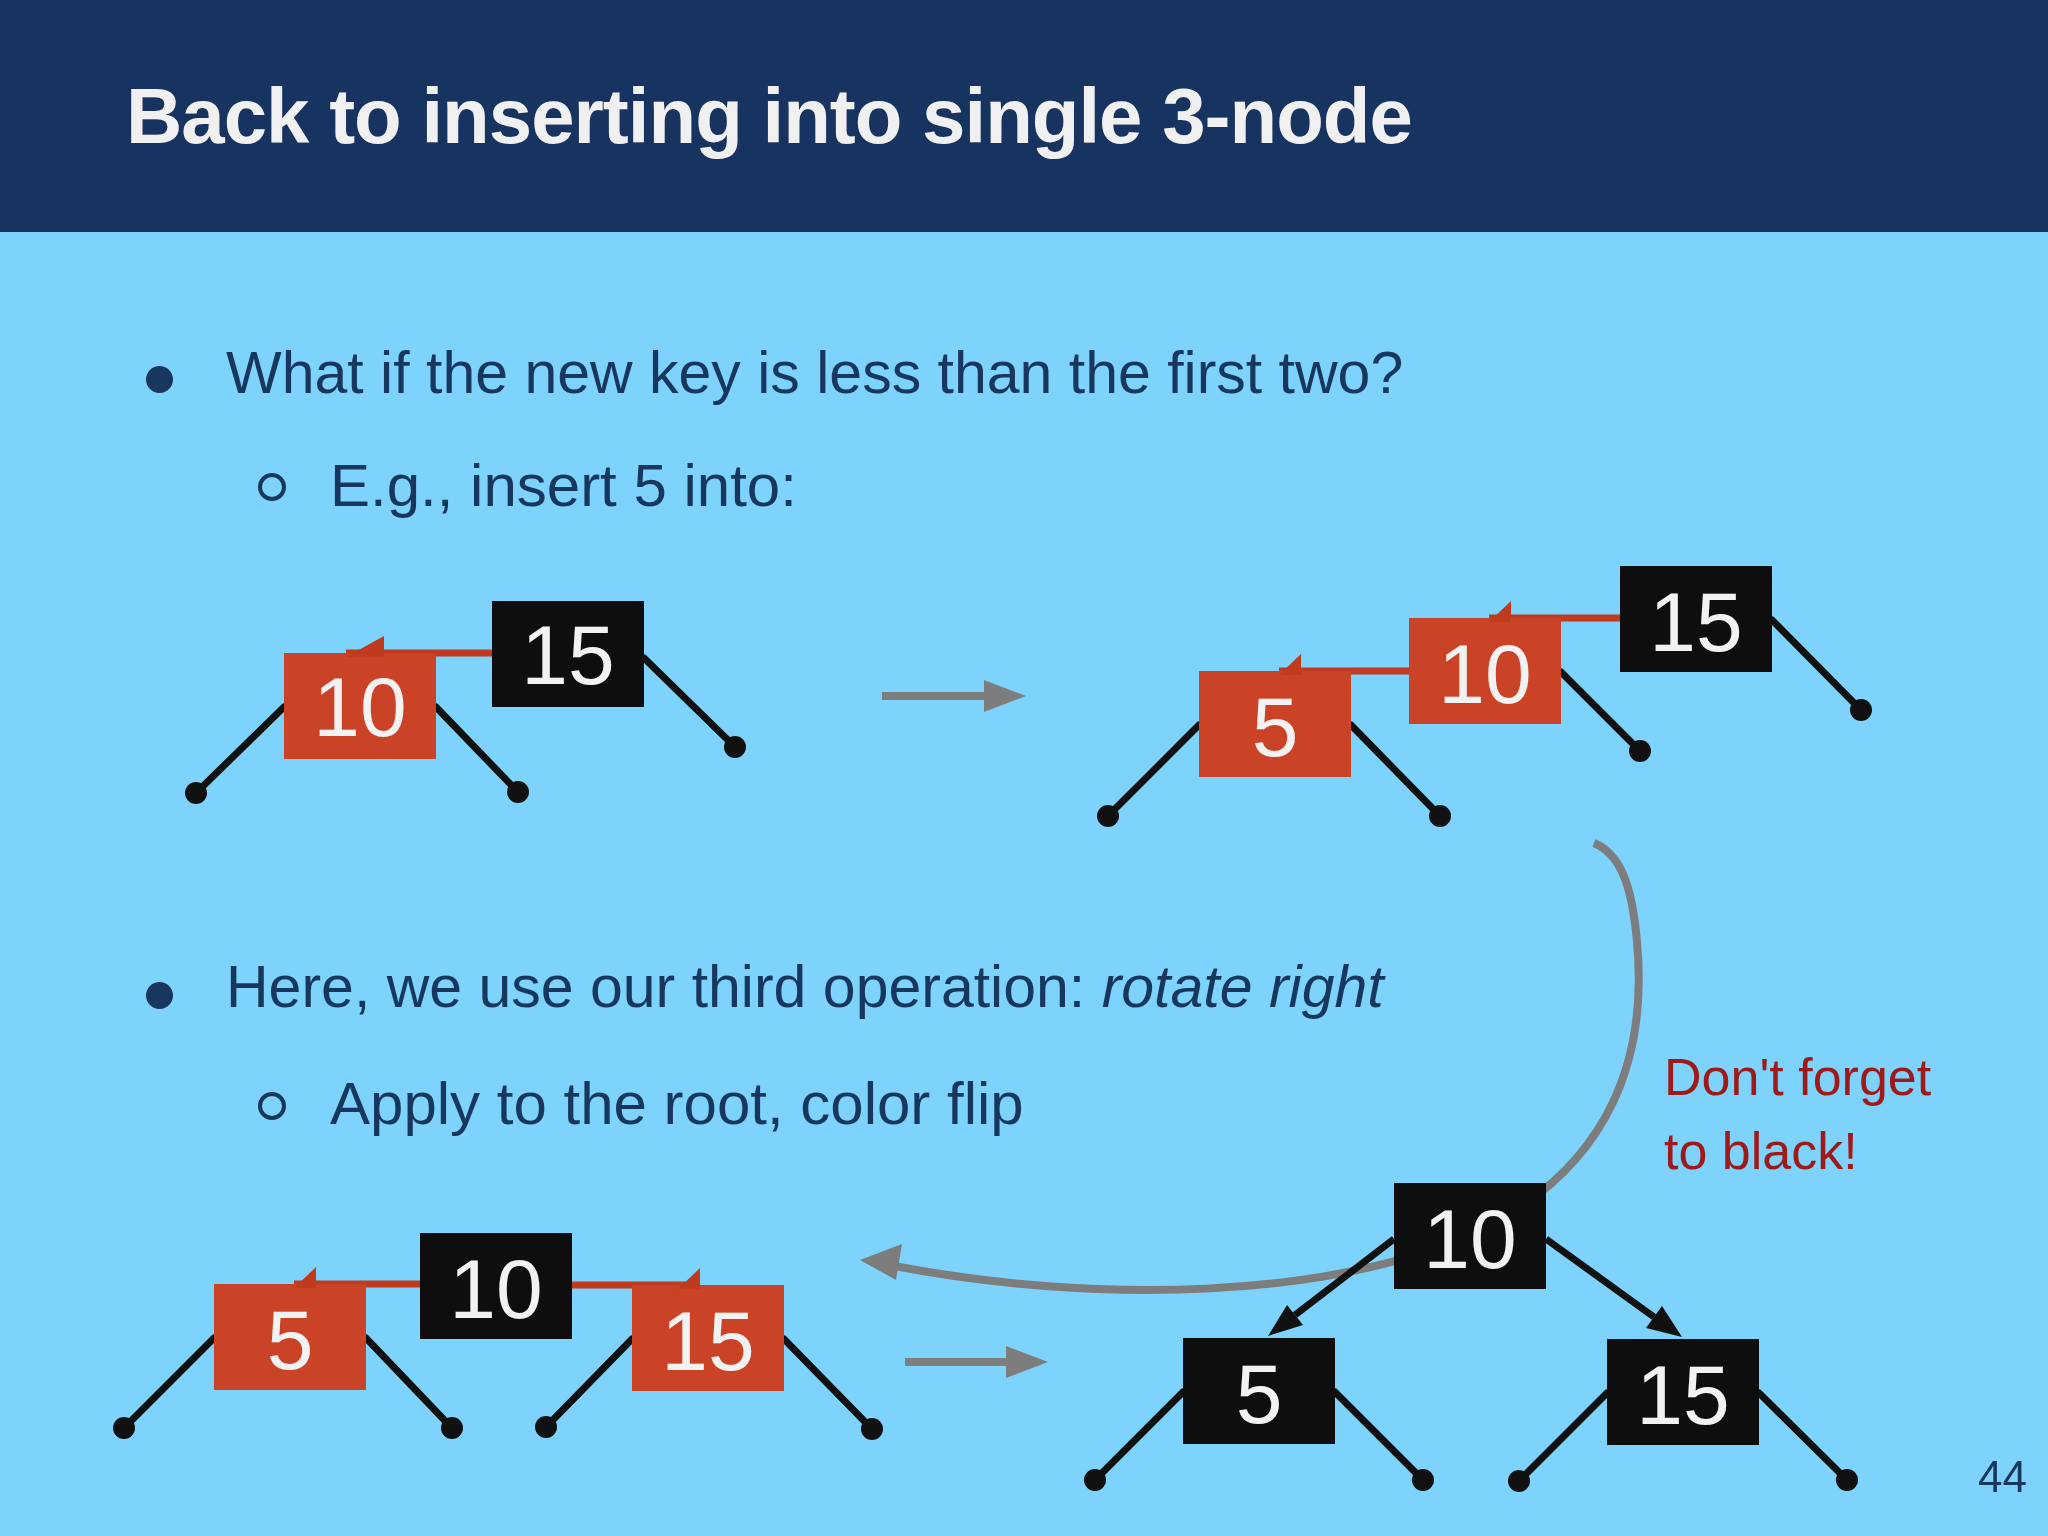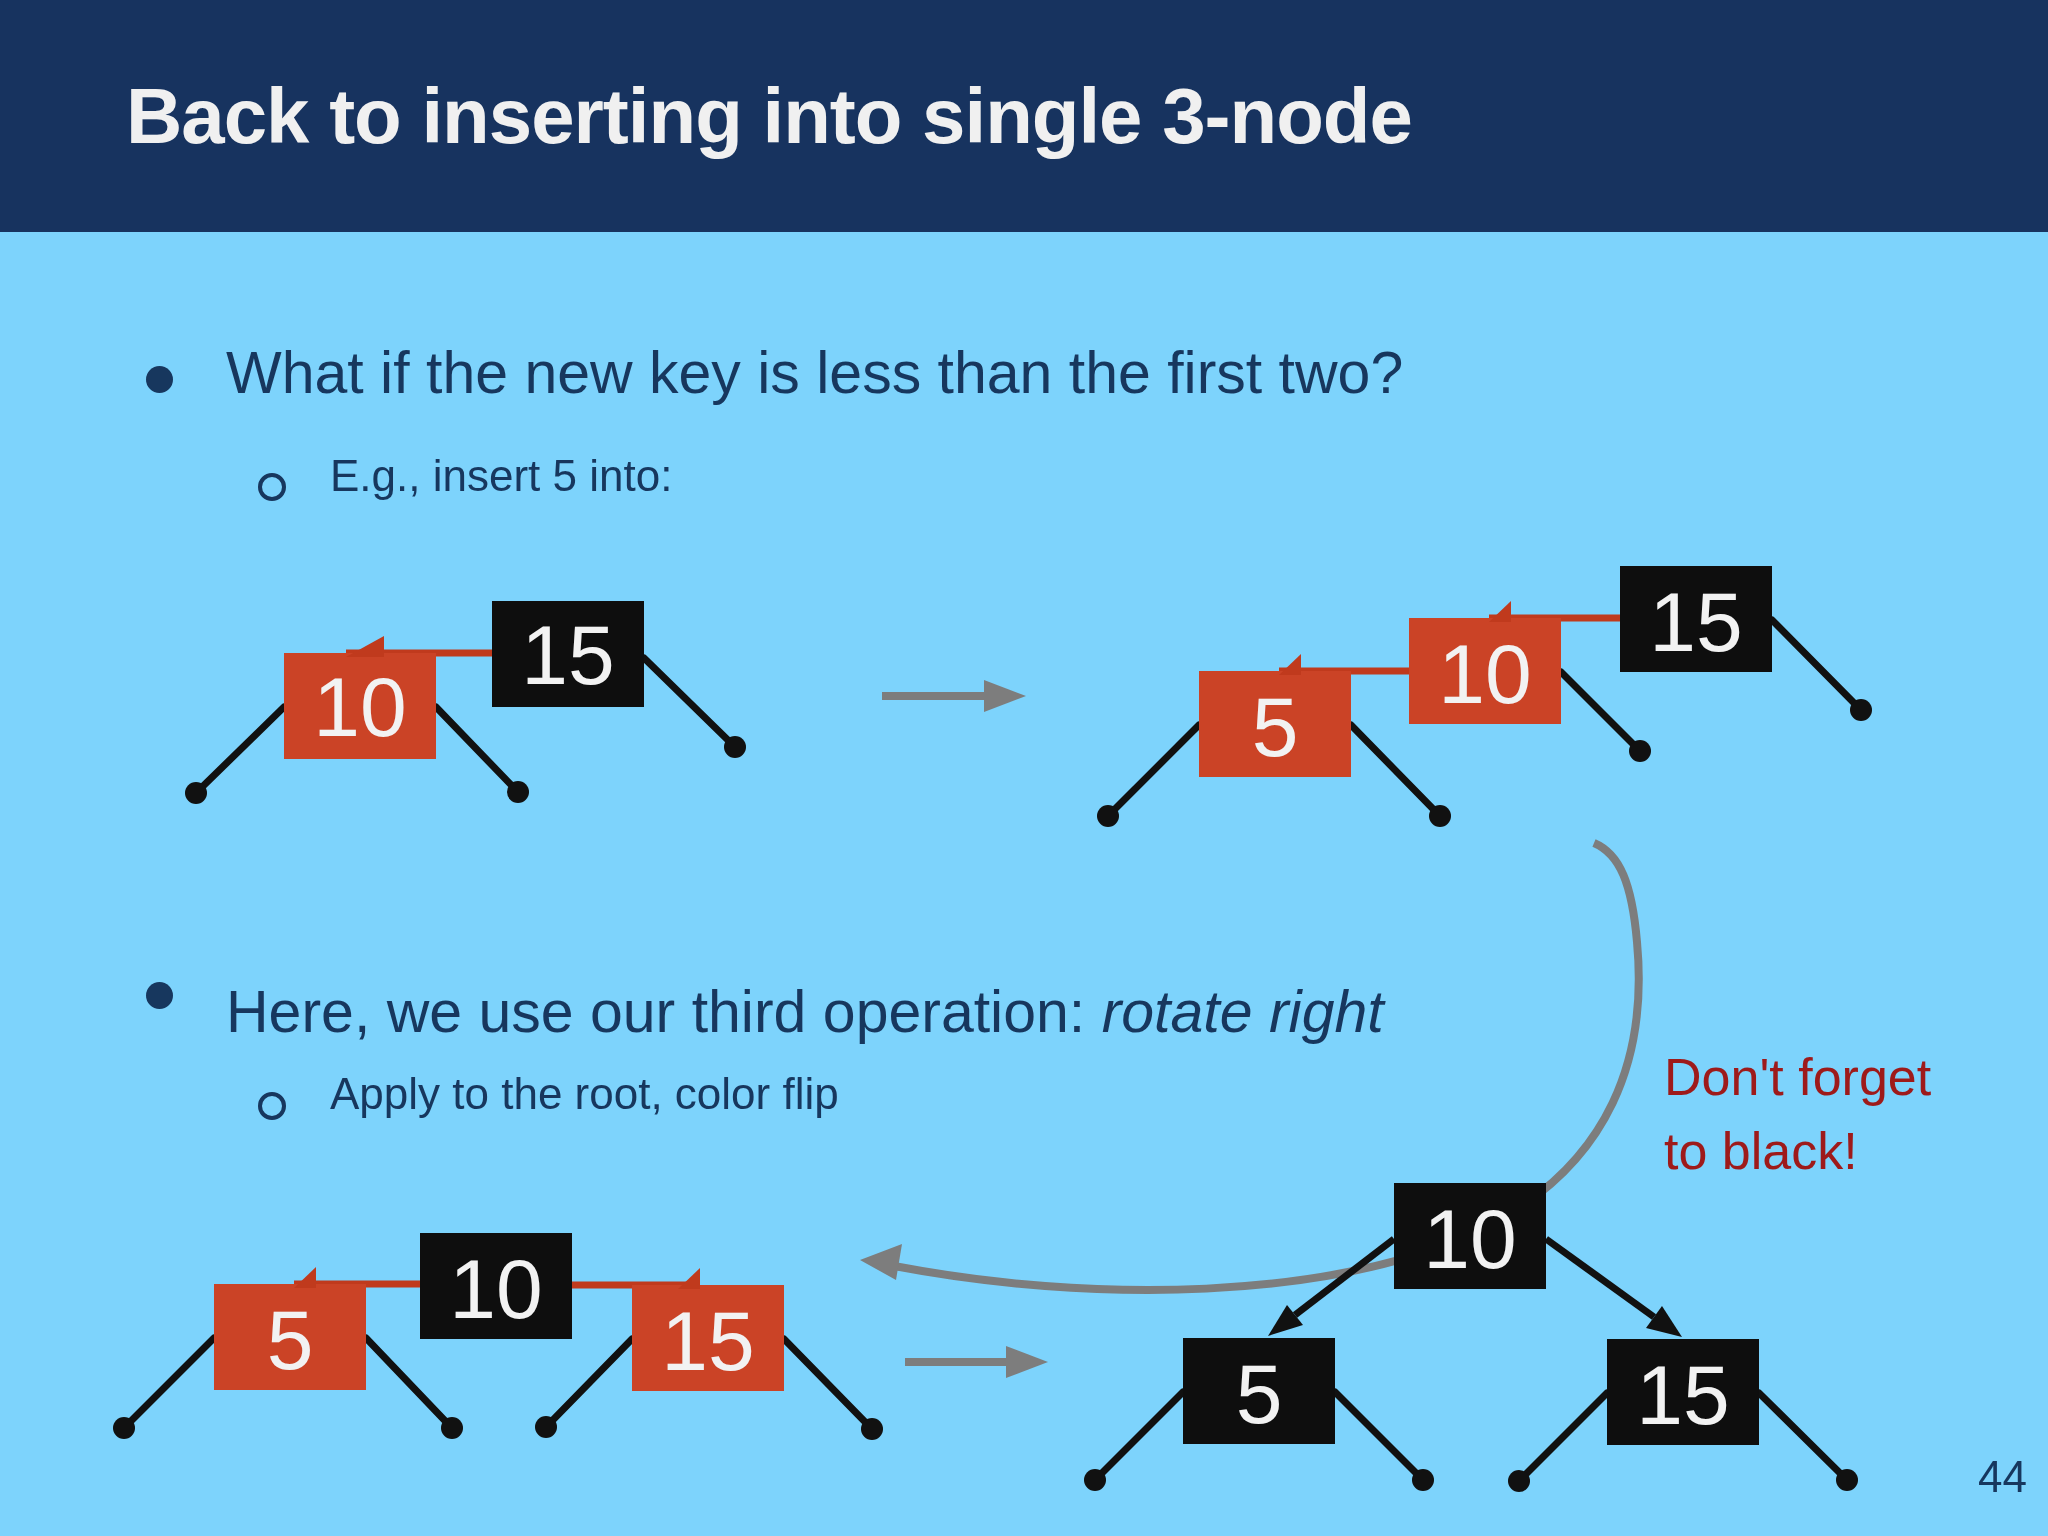--- a/index.html
+++ b/index.html
@@ -21,21 +21,21 @@
   }
   .sub-circle{
     position:absolute;width:20px;height:20px;border-radius:50%;
     border:4px solid #17375E;background:transparent;
   }
   .b-text{
     position:absolute;color:#17375E;font-size:59px;line-height:1.2;
     white-space:nowrap;
   }
   .s-text{
-    position:absolute;color:#17375E;font-size:44px;line-height:1.2;
+    position:absolute;color:#17375E;font-size:60px;line-height:1.2;
     white-space:nowrap;
   }
   .em{font-style:italic;}
   .note{
     position:absolute;left:1664px;top:1040px;color:#9E1A1A;
     font-size:52px;line-height:74px;white-space:nowrap;
   }
   .page-num{
     position:absolute;left:1978px;top:1452px;color:#17375E;font-size:44px;
   }
@@ -64,21 +64,21 @@
     <div class="title">Back to inserting into single 3-node</div>
   </div>
 
   <div class="bullet-dot" style="left:146px;top:366px;"></div>
   <div class="b-text" style="left:226px;top:338px;">What if the new key is less than the first two?</div>
 
   <div class="sub-circle" style="left:258px;top:473px;"></div>
   <div class="s-text" style="left:330px;top:450px;">E.g., insert 5 into:</div>
 
   <div class="bullet-dot" style="left:146px;top:982px;"></div>
-  <div class="b-text" style="left:226px;top:952px;margin-top:25px;"><span>Here, we use our third operation: </span><span class="em">rotate right</span></div>
+  <div class="b-text" style="left:226px;top:952px;"><span>Here, we use our third operation: </span><span class="em">rotate right</span></div>
 
   <div class="sub-circle" style="left:258px;top:1092px;"></div>
   <div class="s-text" style="left:330px;top:1068px;">Apply to the root, color flip</div>
 
   <div class="note">
     <div>Don't forget</div>
     <div>to black!</div>
   </div>
 
   <div class="page-num">44</div>

